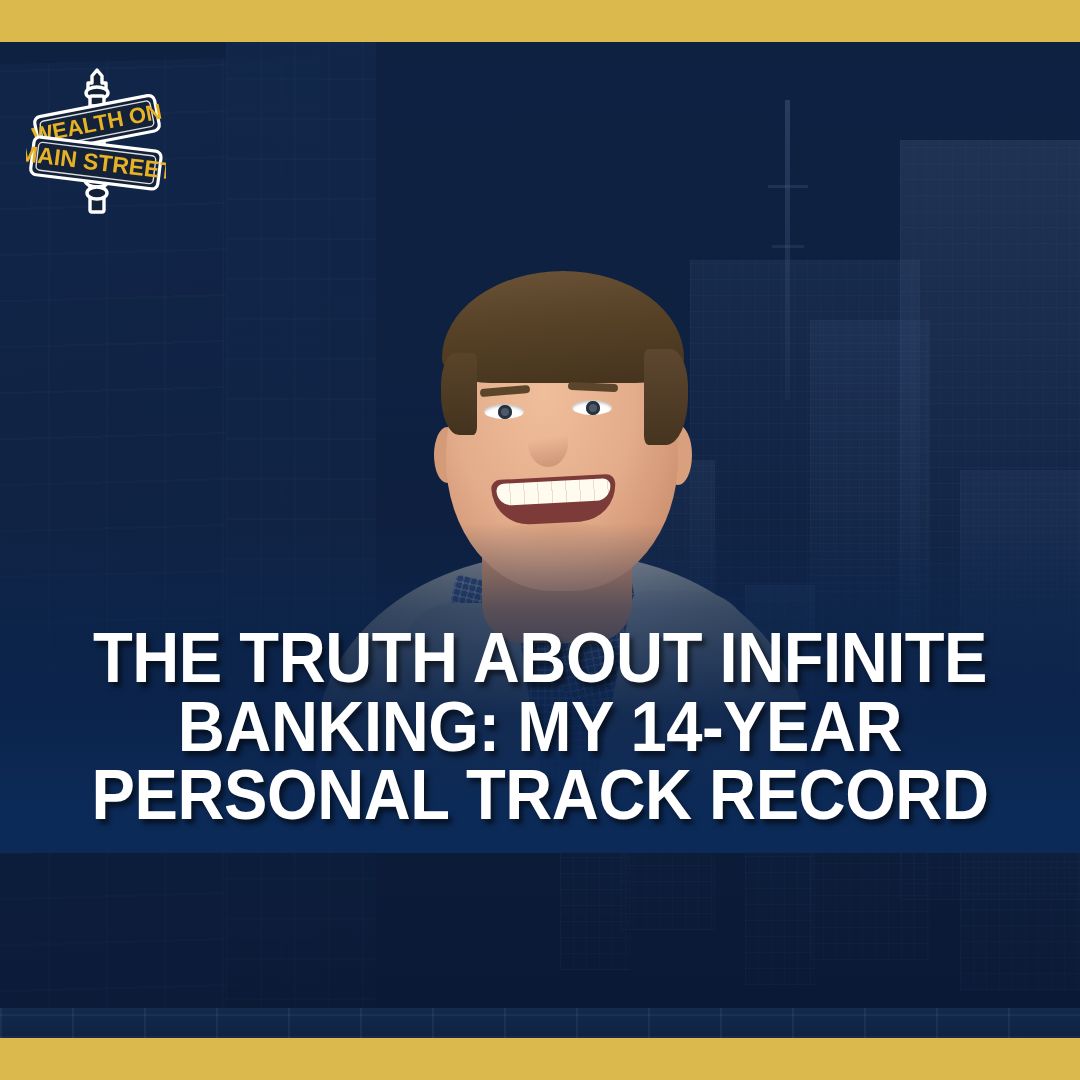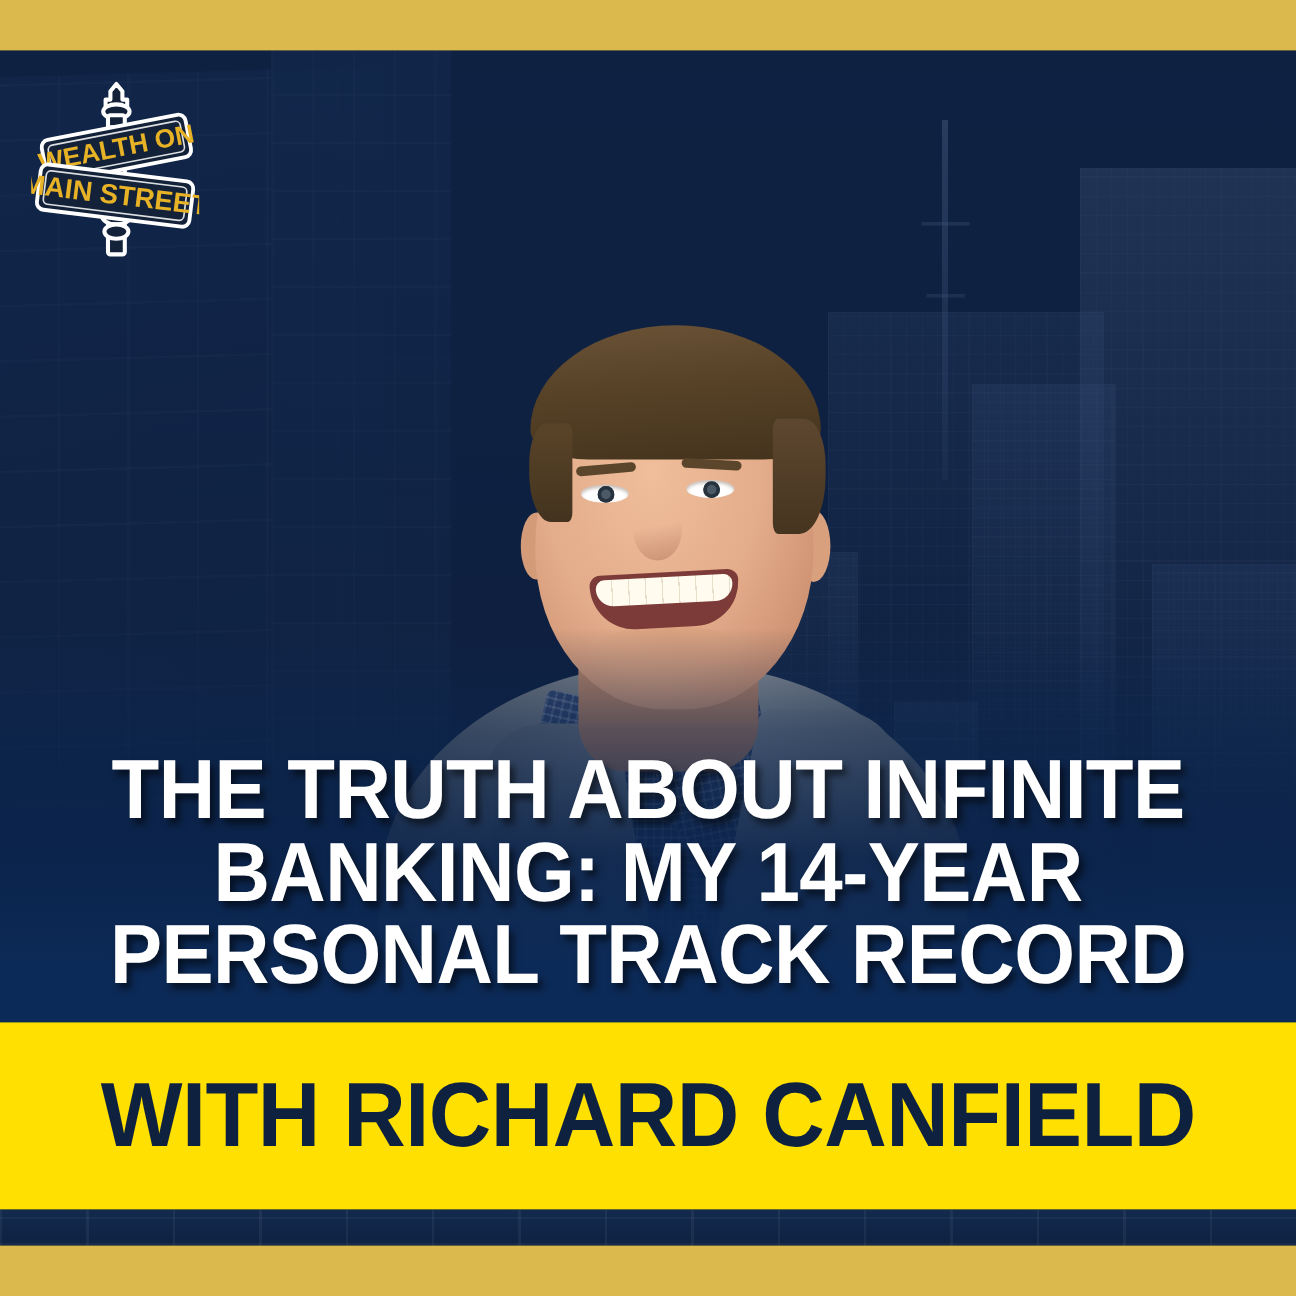--- a/index.html
+++ b/index.html
@@ -372,22 +372,19 @@
       </g>
     </svg>
   </div>
 
   <div id="headline">
     <span class="hl-line">THE TRUTH ABOUT INFINITE</span>
     <span class="hl-line">BANKING: MY 14-YEAR</span>
     <span class="hl-line">PERSONAL TRACK RECORD</span>
   </div>
 
-  <div id="guest-banner">
-    <div id="guest-name">WITH RICHARD CANFIELD</div>
-  </div>
 
   <div id="bottom-strip"></div>
 
   <div class="frame-bar" id="frame-top"></div>
   <div class="frame-bar" id="frame-bottom"></div>
 
 </div>
 
 </body></html>

